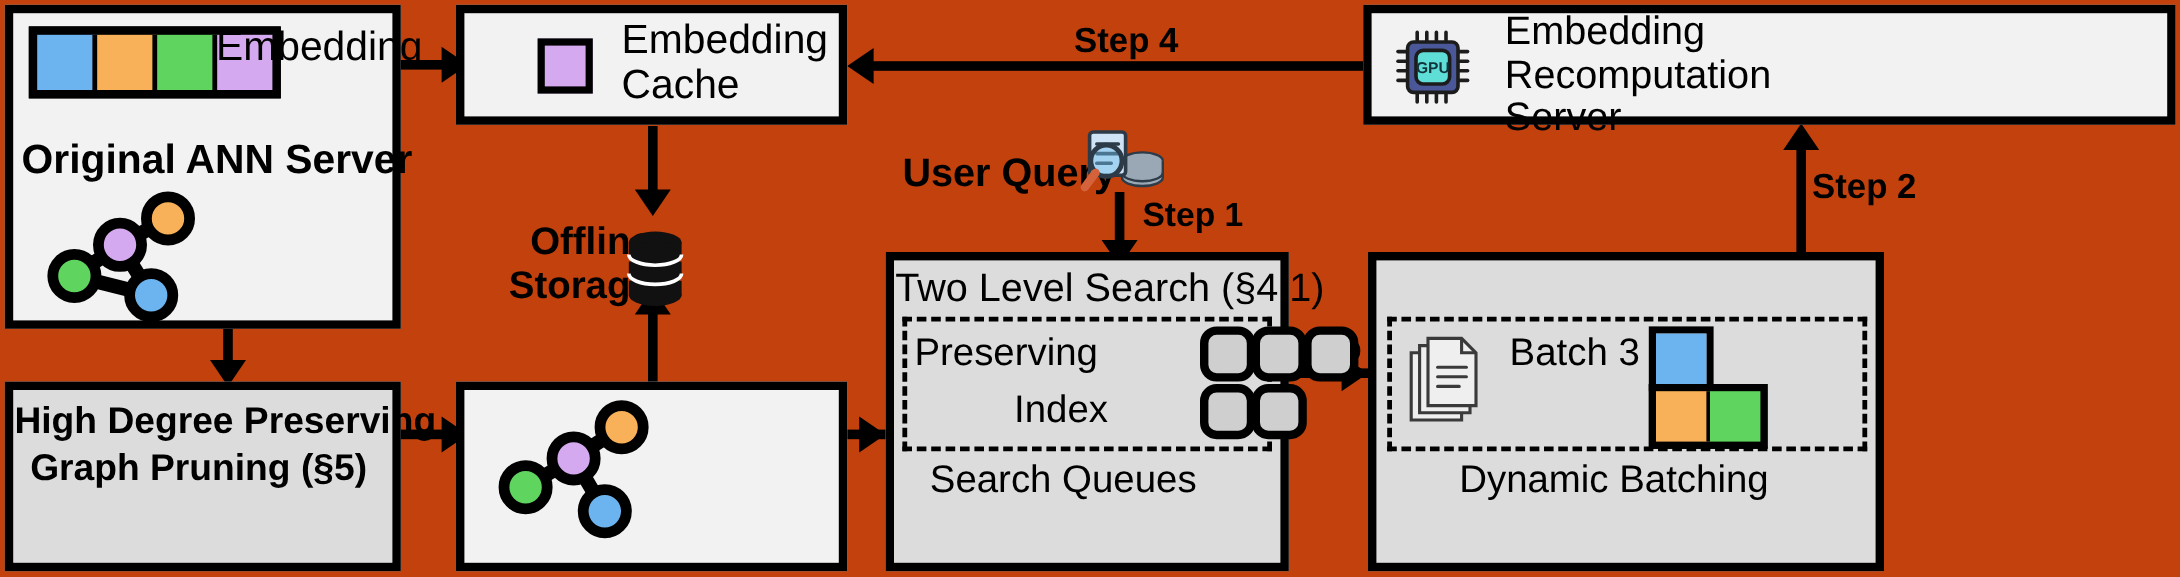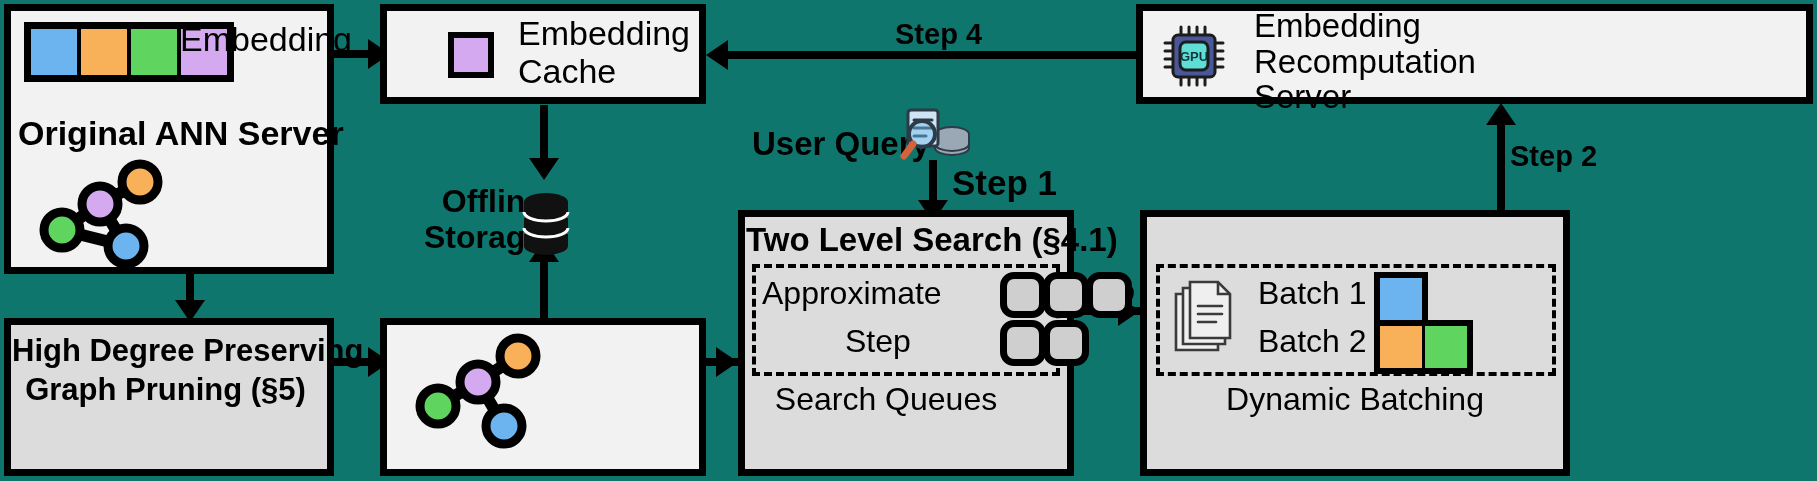--- a/index.html
+++ b/index.html
@@ -1,17 +1,17 @@
 <!DOCTYPE html>
 <html><head>
 <meta charset="utf-8">
 <style>
   html,body{margin:0;padding:0;background:#ffffff;}
   body{font-family:"Liberation Sans","DejaVu Sans",sans-serif;color:#000;}
-  #stage{position:relative;width:1817px;height:481px;background:#0f766e;overflow:hidden;}
+  #stage{position:relative;width:1817px;height:481px;background:#c2410c;overflow:hidden;}
 
   .box{position:absolute;box-sizing:border-box;border:7px solid #000;background:#f2f2f2;}
   .box.shade{background:#dcdcdc;}
 
   .lbl{position:absolute;white-space:pre;line-height:1.12;}
   .bold{font-weight:bold;text-align:center;}
 
   .dashed{position:absolute;box-sizing:border-box;border:4px dashed #000;}
 
   
@@ -162,38 +162,38 @@
       <g stroke="#2d3b49" stroke-width="3" stroke-linecap="round">
         <line x1="14" y1="16" x2="32" y2="16"></line>
         <line x1="14" y1="24" x2="32" y2="24"></line>
         <line x1="14" y1="32" x2="26" y2="32"></line>
       </g>
       <circle cx="22" cy="30" r="13" fill="rgba(110,190,235,0.45)" stroke="#2d3b49" stroke-width="4"></circle>
       <line x1="13" y1="40" x2="4" y2="52" stroke="#d4623a" stroke-width="7" stroke-linecap="round"></line>
     </g>
   </svg>
 
-  <div class="lbl bold" style="left:952px;top:163px;font-size:35px;">Step 1</div>
+  <div class="lbl bold" style="left:952px;top:163px;font-size:28px;">Step 1</div>
   <div class="lbl bold" style="left:1072px;top:275px;font-size:29px;">Step 2</div>
   <div class="lbl bold" style="left:1510px;top:140px;font-size:29px;">Step 2</div>
   <div class="lbl bold" style="left:895px;top:18px;font-size:29px;">Step 4</div>
 
   <div class="box shade" style="left:738px;top:210px;width:336px;height:266px;">
   </div>
-  <div class="lbl" style="left:746px;top:222px;width:320px;text-align:right;font-size:33px;font-weight:bold;">Two Level Search (§4.1)</div>
+  <div class="lbl" style="left:746px;top:222px;width:320px;text-align:right;font-size:33px;">Two Level Search (§4.1)</div>
   <div class="dashed" style="left:752px;top:264px;width:308px;height:112px;"></div>
 
-  <div class="lbl" style="left:762px;top:276px;font-size:32px;">Approximate</div>
+  <div class="lbl" style="left:762px;top:276px;font-size:32px;">Preserving</div>
   <div class="slots" style="left:1000px;top:272px;">
     <b></b>
     <b></b>
     <b></b>
   </div>
 
-  <div class="lbl" style="left:845px;top:324px;font-size:32px;">Step</div>
+  <div class="lbl" style="left:845px;top:324px;font-size:32px;">Index</div>
   <div class="slots" style="left:1000px;top:320px;">
     <b></b>
     <b></b>
   </div>
 
   <div class="lbl" style="left:746px;top:382px;width:280px;text-align:center;font-size:32px;">Search Queues</div>
 
   <div class="box shade" style="left:1140px;top:210px;width:430px;height:266px;">
   </div>
   <div class="dashed" style="left:1156px;top:264px;width:400px;height:112px;"></div>
@@ -205,32 +205,31 @@
       <path d="M18 2 h28 l12 12 v44 h-40 z"></path>
       <path d="M46 2 v12 h12" fill="none"></path>
     </g>
     <g stroke="#3a3a3a" stroke-width="2.6" stroke-linecap="round">
       <line x1="26" y1="26" x2="50" y2="26"></line>
       <line x1="26" y1="34" x2="50" y2="34"></line>
       <line x1="26" y1="42" x2="44" y2="42"></line>
     </g>
   </svg>
 
-  <div class="lbl" style="left:1258px;top:276px;font-size:32px;">Batch 1</div>
+  <div class="lbl" style="left:1258px;top:276px;font-size:32px;">Batch 3</div>
   <div class="cells" style="left:1374px;top:272px;">
     <i style="background:#6cb4ef;"></i>
   </div>
 
-  <div class="lbl" style="left:1258px;top:324px;font-size:32px;">Batch 2</div>
   <div class="cells" style="left:1374px;top:320px;">
     <i style="background:#f8b158;"></i>
     <i style="background:#5fd45f;"></i>
   </div>
 
-  <div class="lbl" style="left:1148px;top:382px;width:414px;text-align:center;font-size:32px;">Dynamic Batching</div>
+  <div class="lbl" style="left:1216px;top:382px;width:414px;font-size:32px;">Dynamic Batching</div>
 
   <div class="box" style="left:1136px;top:4px;width:677px;height:100px;">
   </div>
   <svg style="left:1163px;top:25px;width:62px;height:62px;" viewBox="0 0 62 62">
     <g stroke="#1c1c1c" stroke-width="3" stroke-linecap="round">
       <line x1="18" y1="2" x2="18" y2="11"></line>
         <line x1="26" y1="2" x2="26" y2="11"></line>
       <line x1="34" y1="2" x2="34" y2="11"></line>
         <line x1="42" y1="2" x2="42" y2="11"></line>
       <line x1="18" y1="51" x2="18" y2="60"></line>

